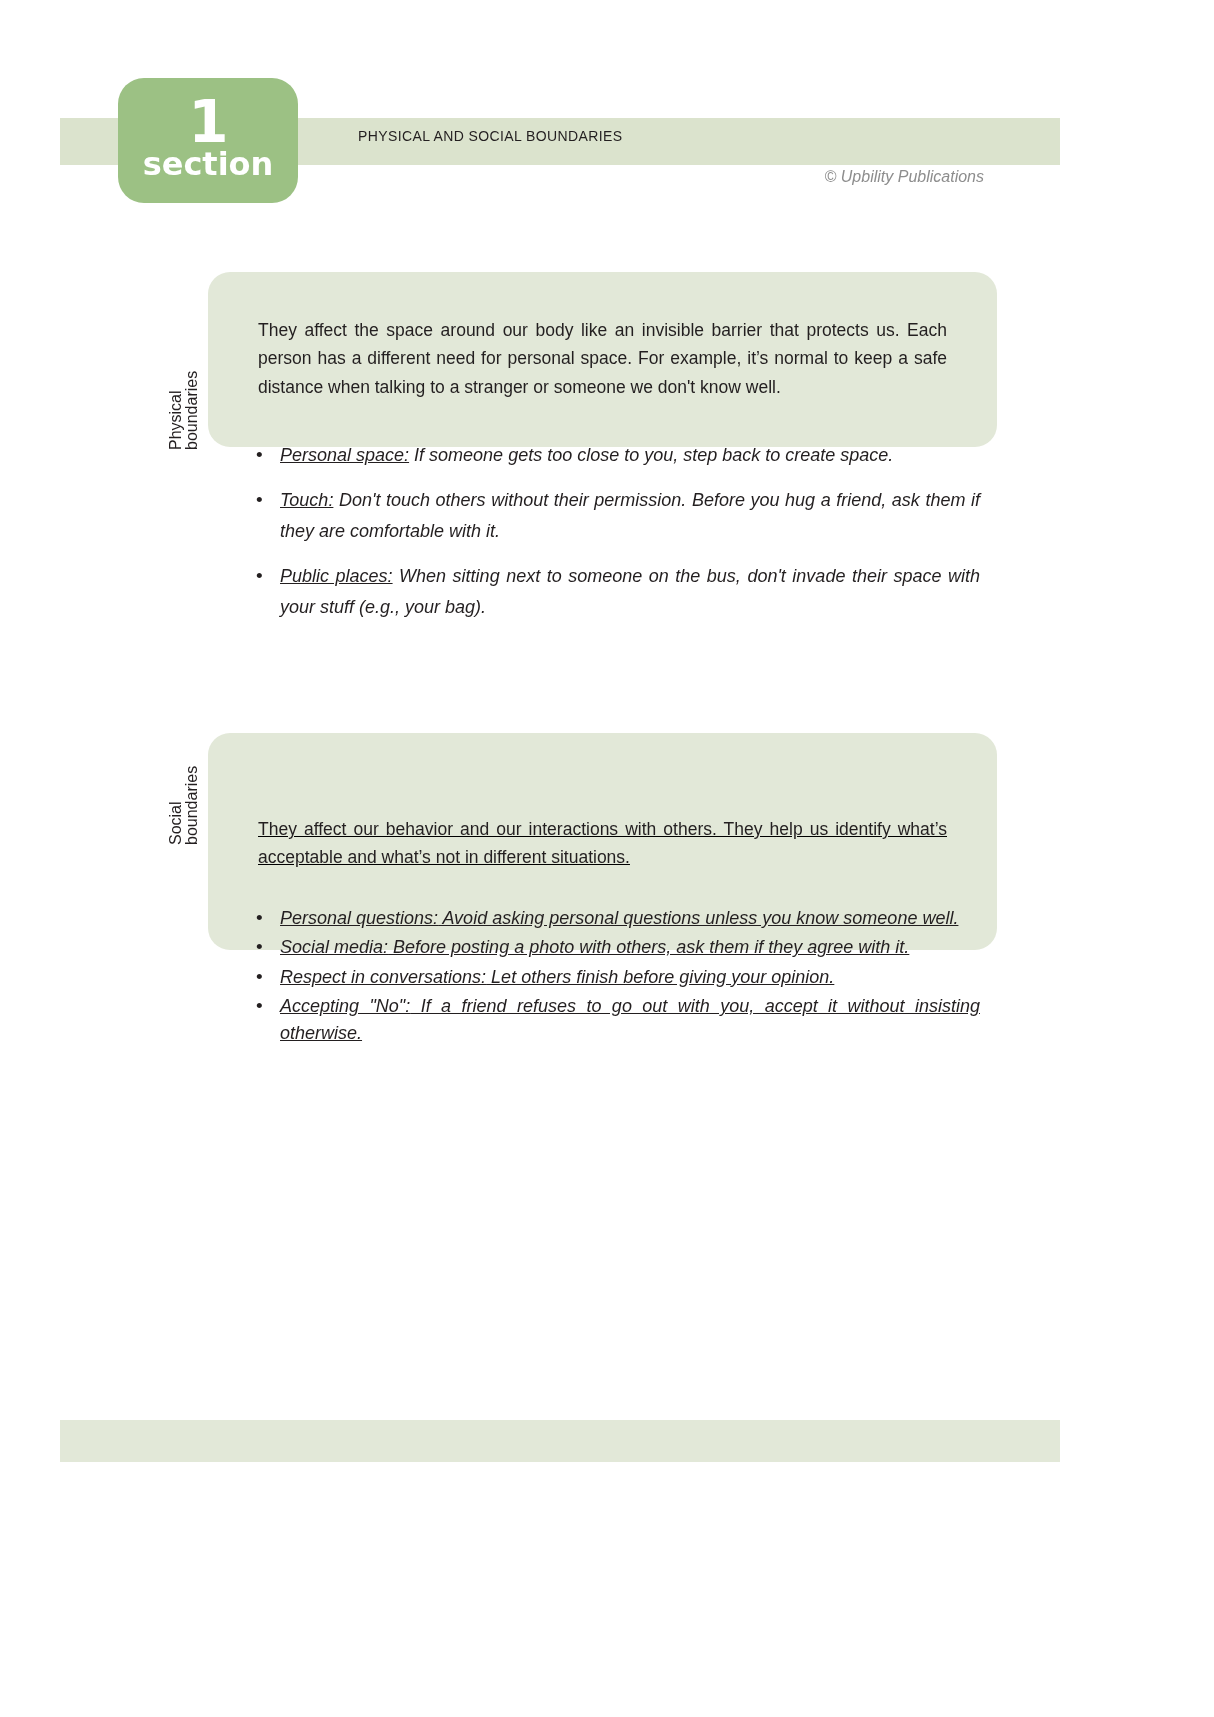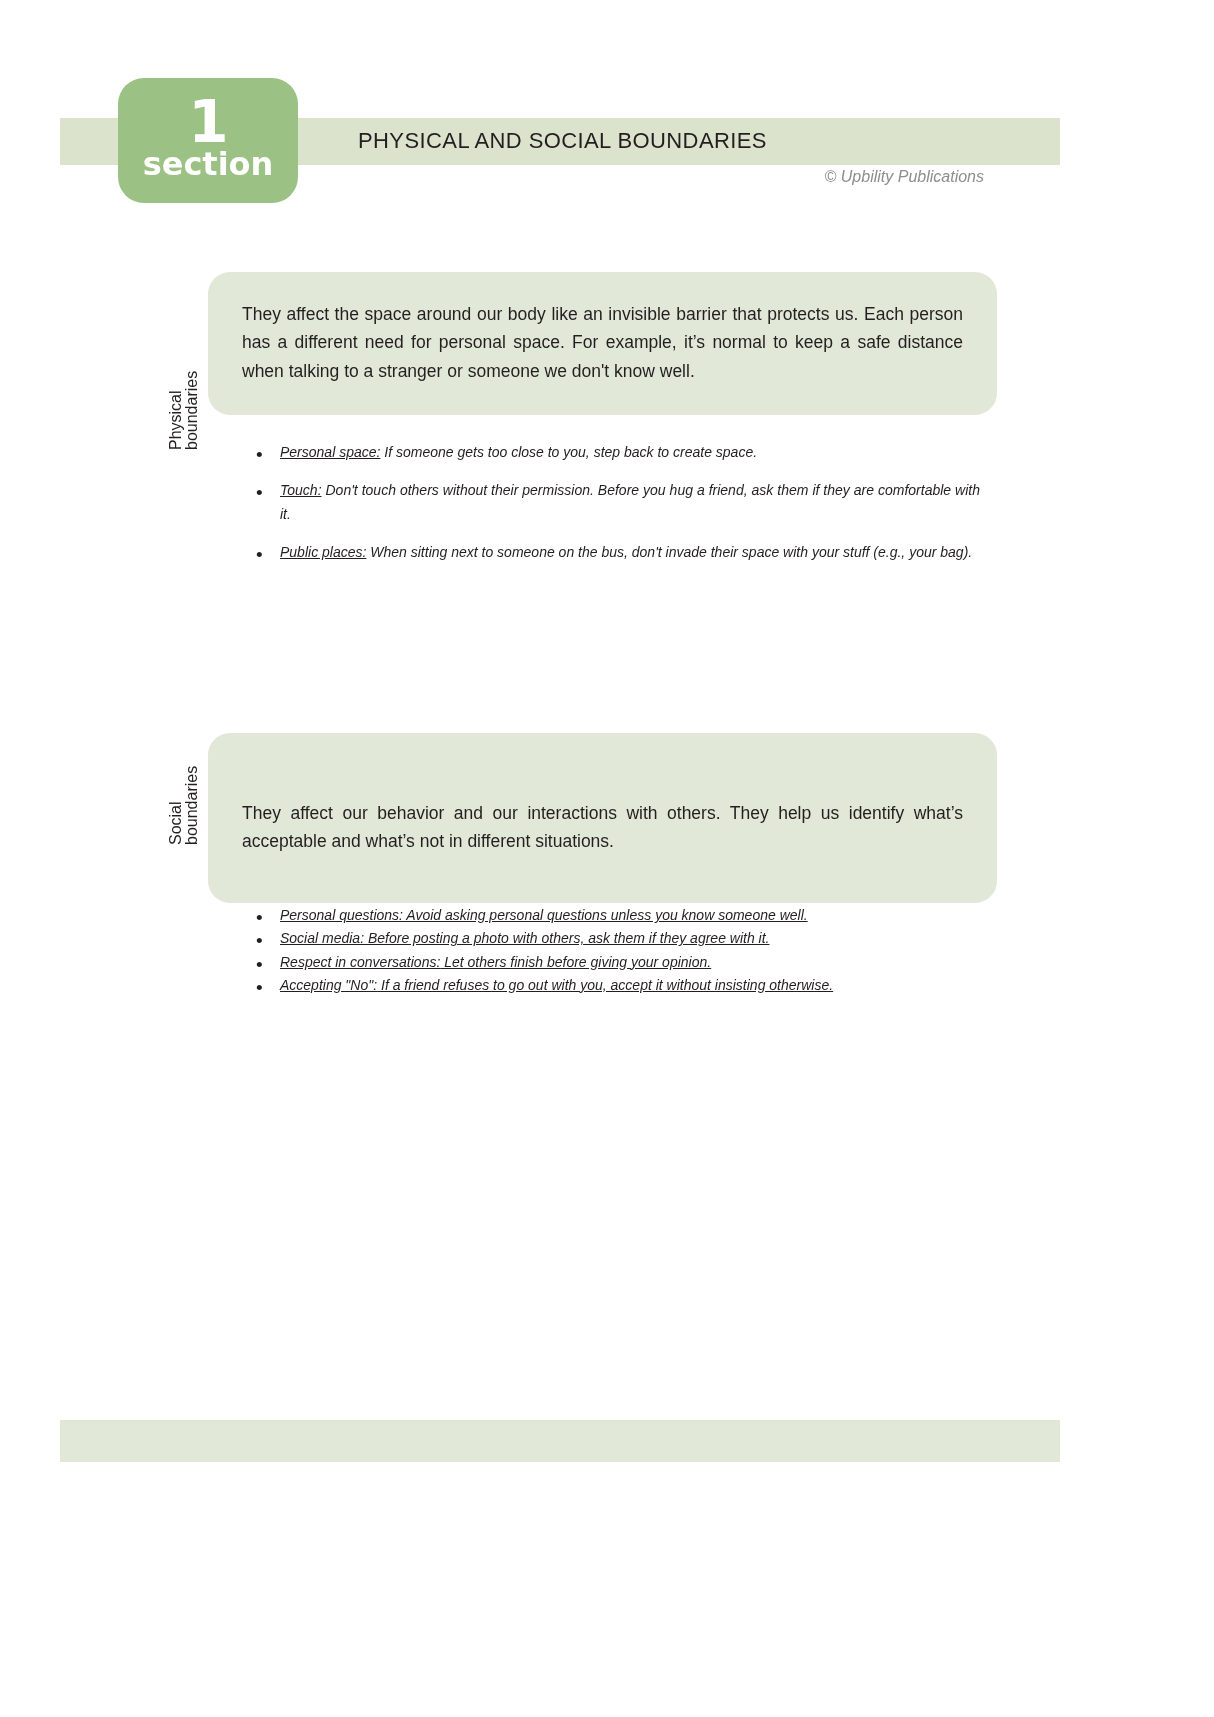--- a/index.html
+++ b/index.html
@@ -58,21 +58,21 @@
     font-size: 32px;
     font-weight: bold;
     color: #ffffff;
     line-height: 1;
     margin-top: -2px;
   }
   .header-title {
     position: absolute;
     left: 358px;
     top: 128px;
-    font-size: 22px;
+    font-size: 14px;
     color: #231f20;
     letter-spacing: 0.4px;
     white-space: nowrap;
   }
   .header-credit {
     position: absolute;
     right: 230px;
     top: 168px;
     font-size: 16px;
     font-style: italic;
@@ -112,39 +112,39 @@
   .info-box {
     position: absolute;
     left: 208px;
     width: 789px;
     background: #e2e8d8;
     border-radius: 22px;
     box-sizing: border-box;
     padding: 28px 34px 30px 34px;
   }
   .info-box p {
-    margin: 0;
+    margin: 16px;
     font-size: 17.5px;
     line-height: 1.62;
     color: #231f20;
     text-align: justify;
   }
 
   .bullets {
     position: absolute;
     left: 250px;
     width: 730px;
     margin: 0;
     padding: 0;
     list-style: none;
   }
   .bullets li {
     position: relative;
     padding-left: 30px;
-    font-size: 14px;
+    font-size: 18px;
     font-style: italic;
     line-height: 1.58;
     color: #231f20;
     text-align: justify;
     margin-bottom: 6px;
   }
   .bullets li::before {
     content: "\2022";
     position: absolute;
     left: 6px;
@@ -206,21 +206,21 @@
   </ul>
 </div>
 
 <div class="block" id="block-social">
   <div class="side-label" style="top:112px;">
     <div class="side-label-inner">
       <span>Social</span>
       <span>boundaries</span>
     </div>
   </div>
-  <div class="info-box" style="top:0px; padding-top:66px; padding-bottom:47px;">
+  <div class="info-box" style="top:0px; padding-top:66px; padding-bottom:62px;text-decoration:underline;">
     <p>They affect our behavior and our interactions with others. They help us identify what’s acceptable and what’s not in different situations.</p>
   </div>
   <ul class="bullets tight" style="top:172px;">
     <li>
       <span class="term">Personal questions:</span><span> Avoid asking personal questions unless you know someone well.</span>
     </li>
     <li>
       <span class="term">Social media:</span><span> Before posting a photo with others, ask them if they agree with it.</span>
     </li>
     <li>

